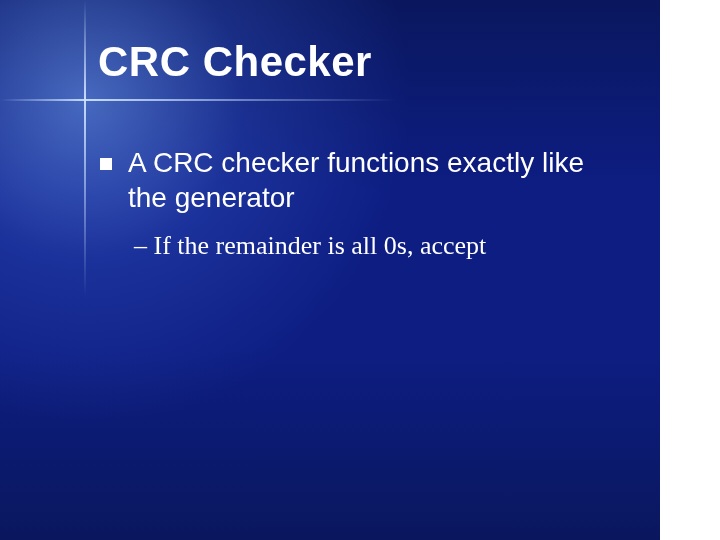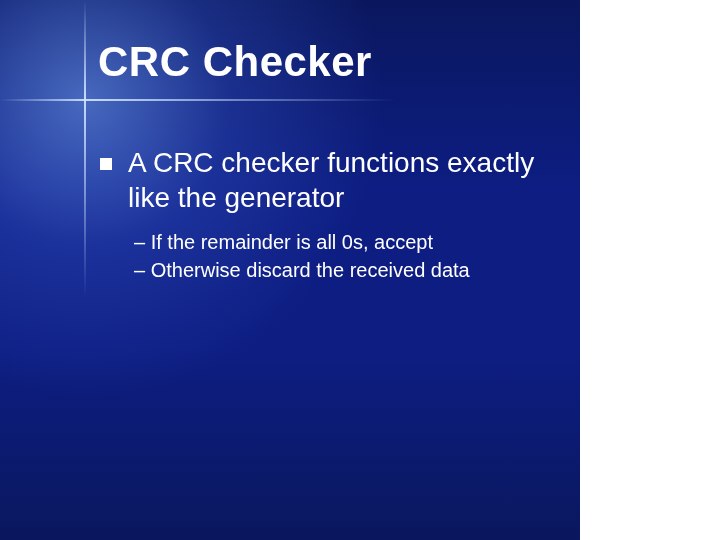--- a/index.html
+++ b/index.html
@@ -5,21 +5,21 @@
   html, body {
     margin: 0;
     padding: 0;
     width: 720px;
     height: 540px;
     overflow: hidden;
     font-family: Tahoma, Verdana, Arial, sans-serif;
   }
   .slide {
     position: relative;
-    width: 580px;
+    width: 660px;
     height: 540px;
     background:
       radial-gradient(circle at 85px 100px,
         rgba(120,170,255,0.55) 0%,
         rgba(70,110,230,0.25) 22%,
         rgba(20,40,150,0.0) 45%),
       linear-gradient(to bottom, #0a175e 0%, #0d1d82 35%, #0d1d82 65%, #0a175e 100%);
     color: #ffffff;
     box-sizing: border-box;
   }
@@ -72,22 +72,23 @@
   .b1 > .bullet {
     position: absolute;
     left: 0;
     top: 0.45em;
     width: 12px;
     height: 12px;
     background: #ffffff;
   }
   .sub {
     margin: 14px 0 0 34px;
-    font-size: 20px;
+    font-size: 26px;
     line-height: 1.3;
+    font-family: Liberation Serif, serif;
   }
   .sub .line {
     margin: 2px 0;
   }
 </style>
 </head>
 <body>
 
 <div class="slide">
   <div class="flare-h"></div>
@@ -95,16 +96,15 @@
 
   <div class="title">CRC Checker</div>
 
   <div class="body">
     <div class="b1">
       <span class="bullet"></span>
       <span>A CRC checker functions exactly like the generator</span>
     </div>
     <div class="sub">
       <div class="line">– If the remainder is all 0s, accept</div>
-      <div class="line">– Otherwise discard the received data</div>
     </div>
   </div>
 </div>
 
 </body></html>

